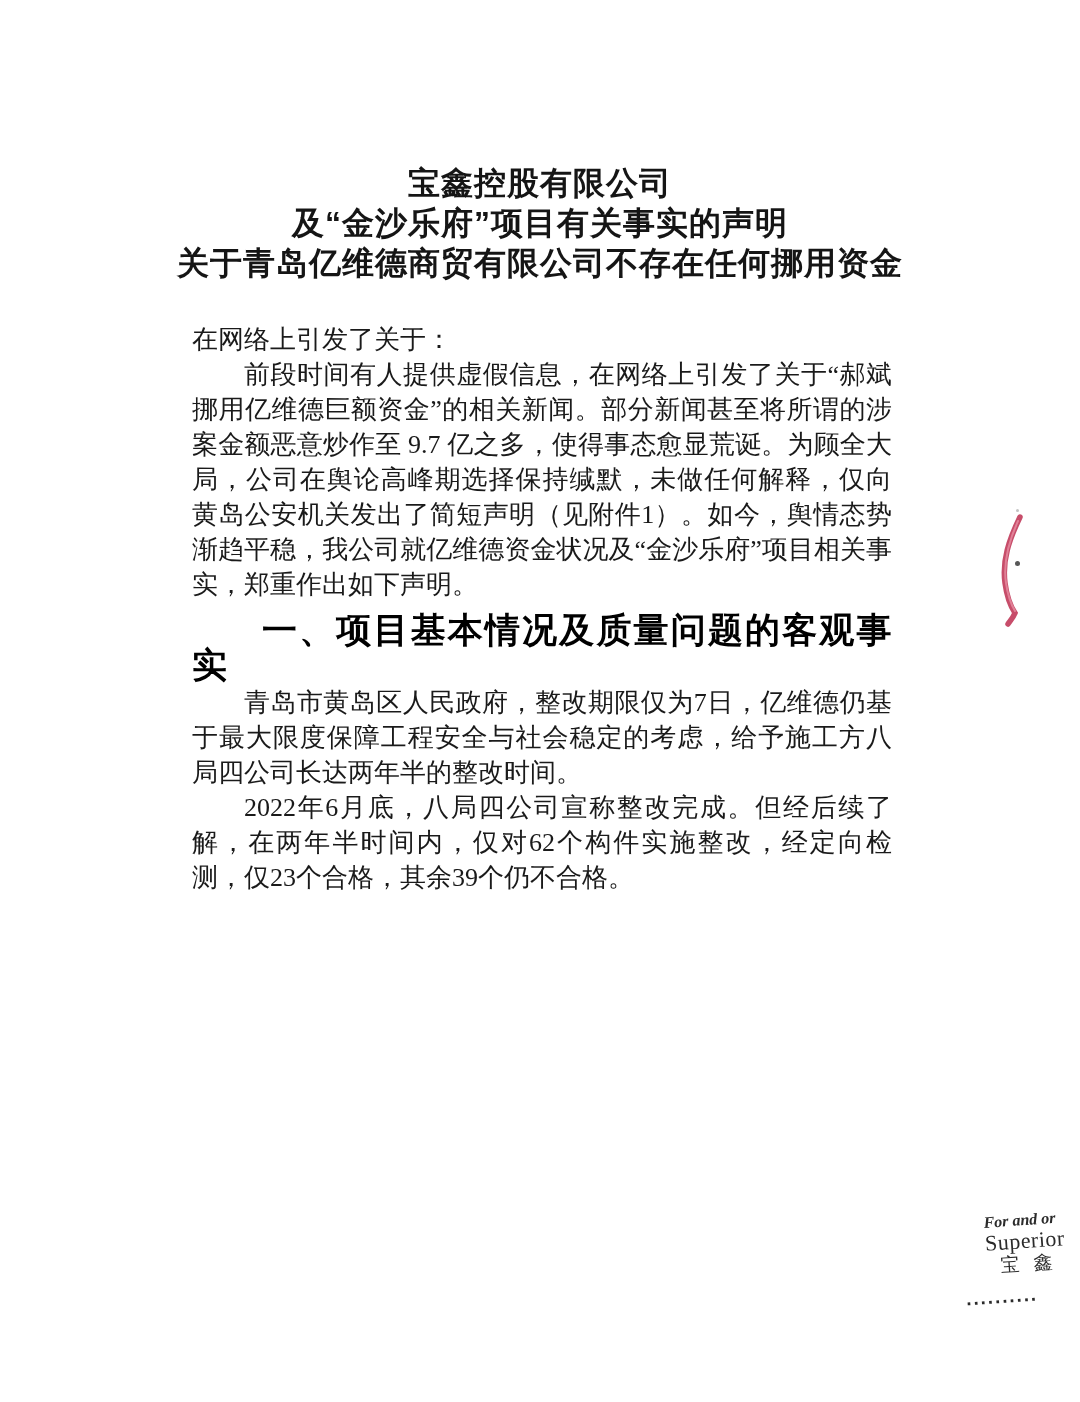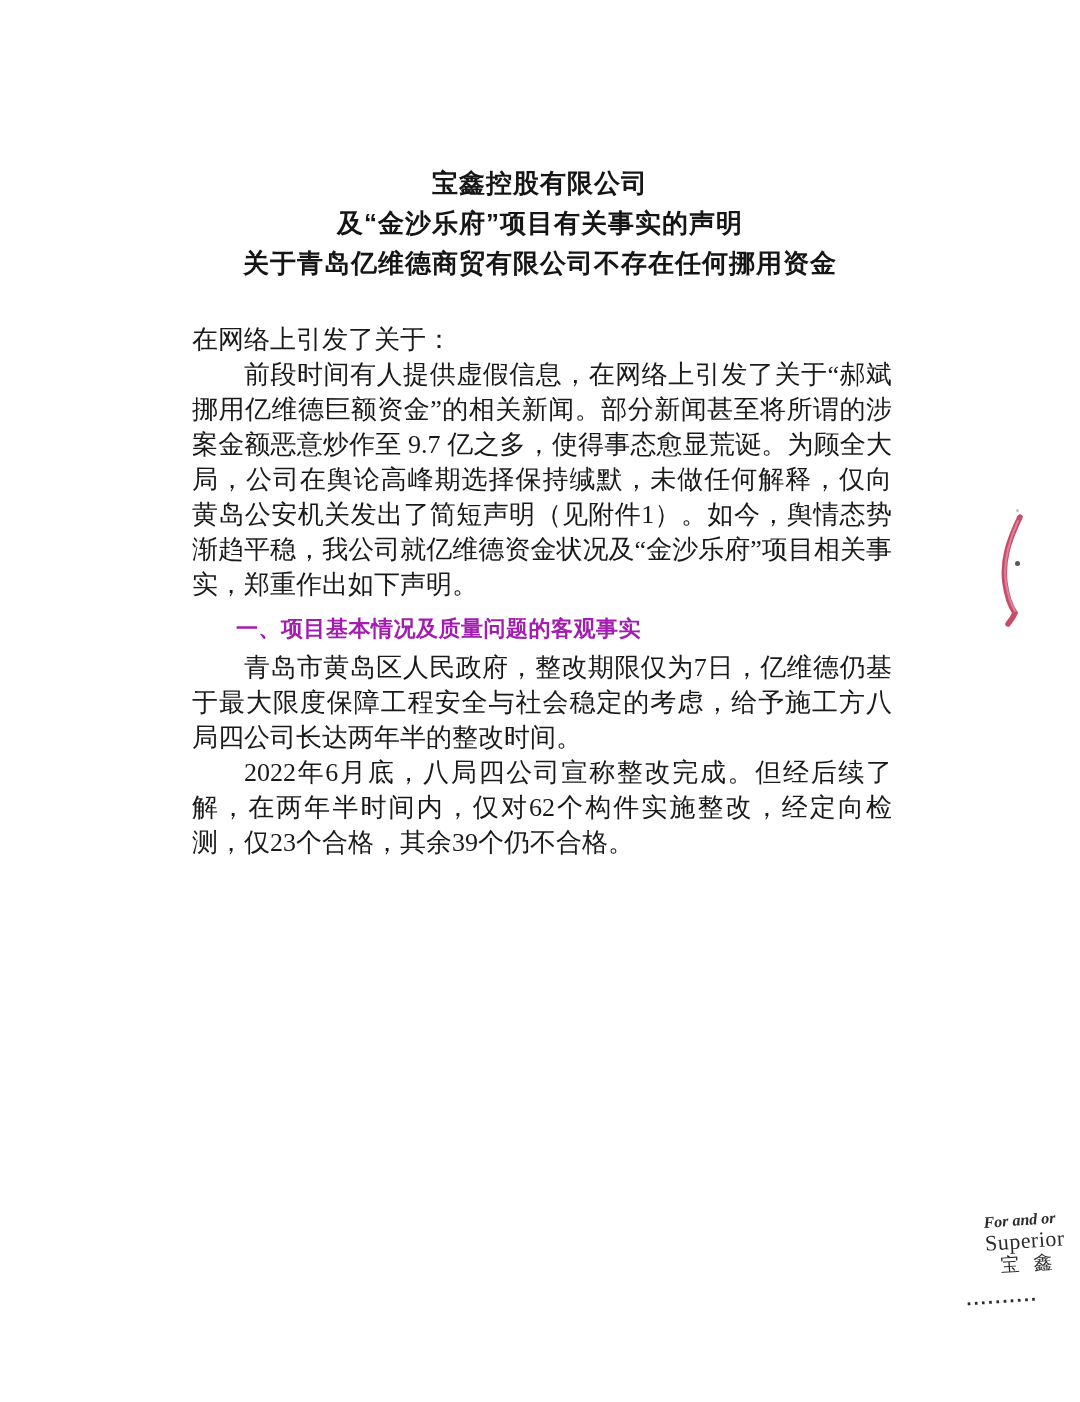--- a/index.html
+++ b/index.html
@@ -20,21 +20,21 @@
     position: absolute;
     left: 0;
     top: 163px;
     width: 1080px;
     text-align: center;
     font-family: "Liberation Sans", sans-serif;
     font-weight: bold;
     color: #151515;
   }
   .doc-title .t-line {
-    font-size: 26px;
+    font-size: 32px;
     line-height: 40px;
     letter-spacing: 1px;
   }
   
   .doc-body {
     position: absolute;
     left: 192px;
     top: 322px;
     width: 700px;
     font-family: "Liberation Serif", serif;
@@ -49,24 +49,24 @@
     text-indent: 2em;
   }
   .salutation {
     text-indent: 0 !important;
   }
   .section-heading {
     margin: 0;
     padding-top: 11px;
     padding-bottom: 2px;
     font-weight: bold;
-    font-family: Liberation Mono, monospace;
-    font-size: 22px;
+    font-family: Liberation Serif, serif;
+    font-size: 35px;
     letter-spacing: 0.5px;
-    color: #a21caf;
+    color: #000000;
   }
   
   .red-ink-mark {
     position: absolute;
     left: 982px;
     top: 505px;
     width: 60px;
     height: 130px;
     pointer-events: none;
   }

